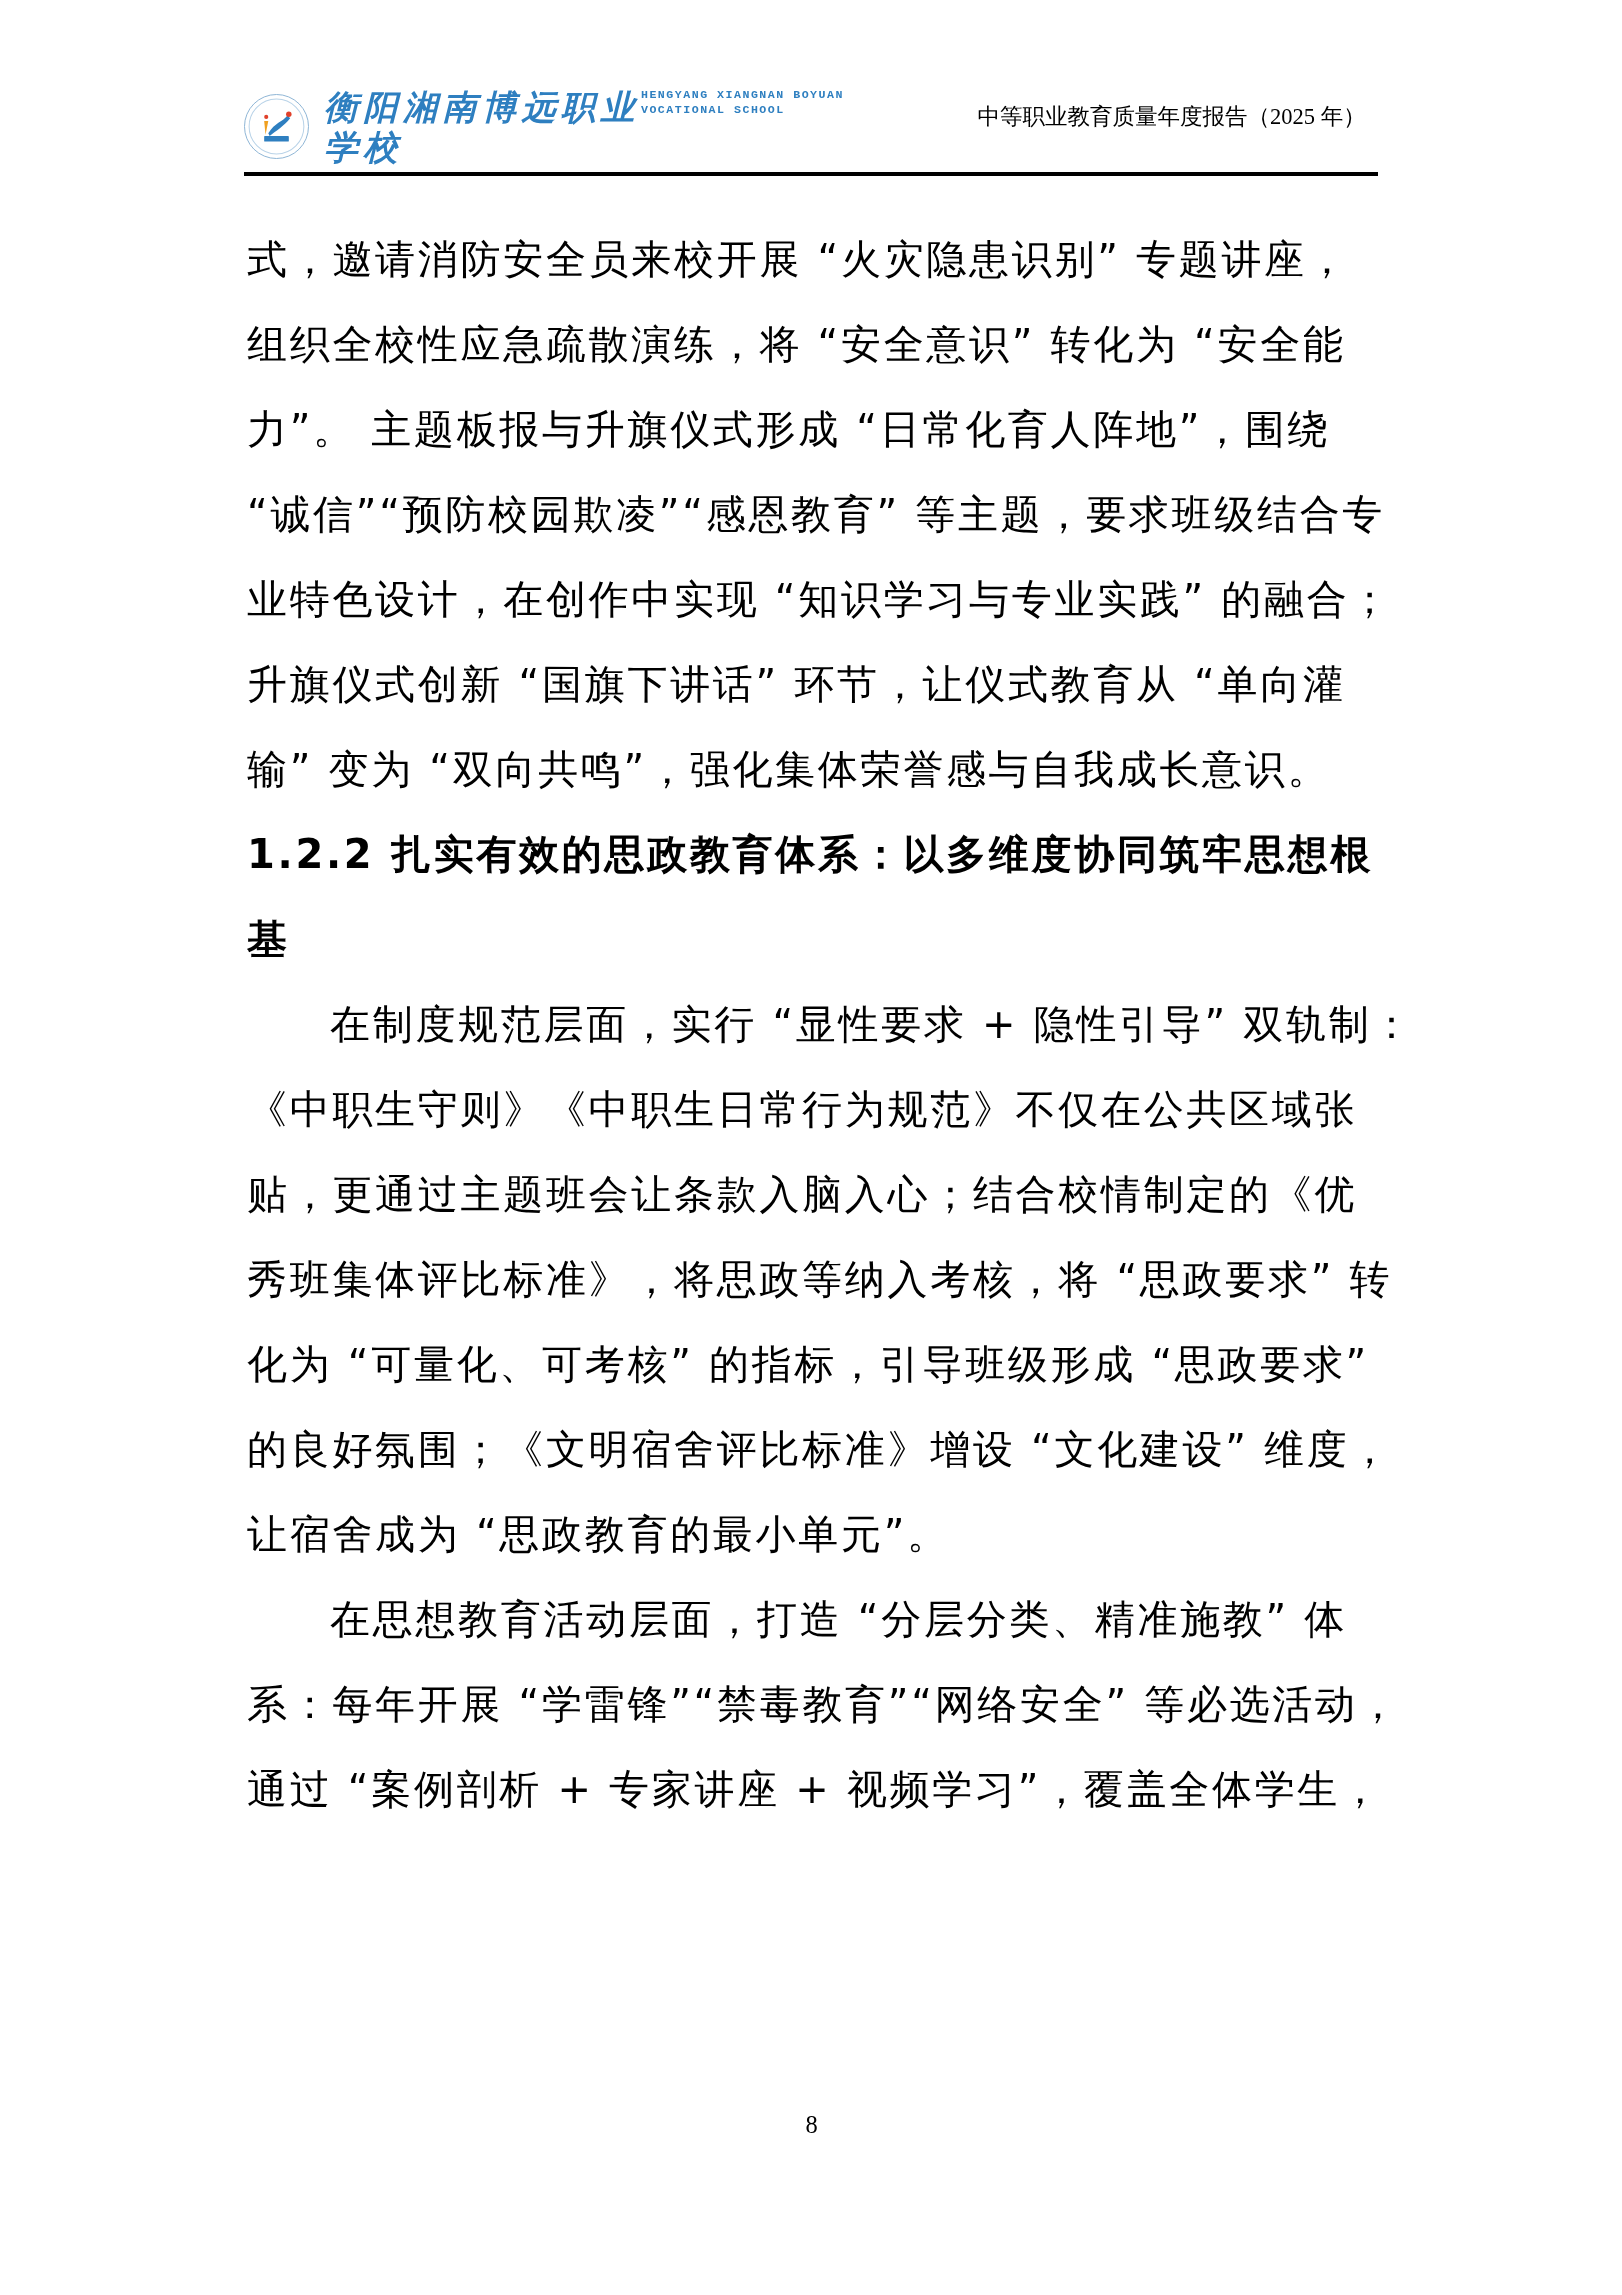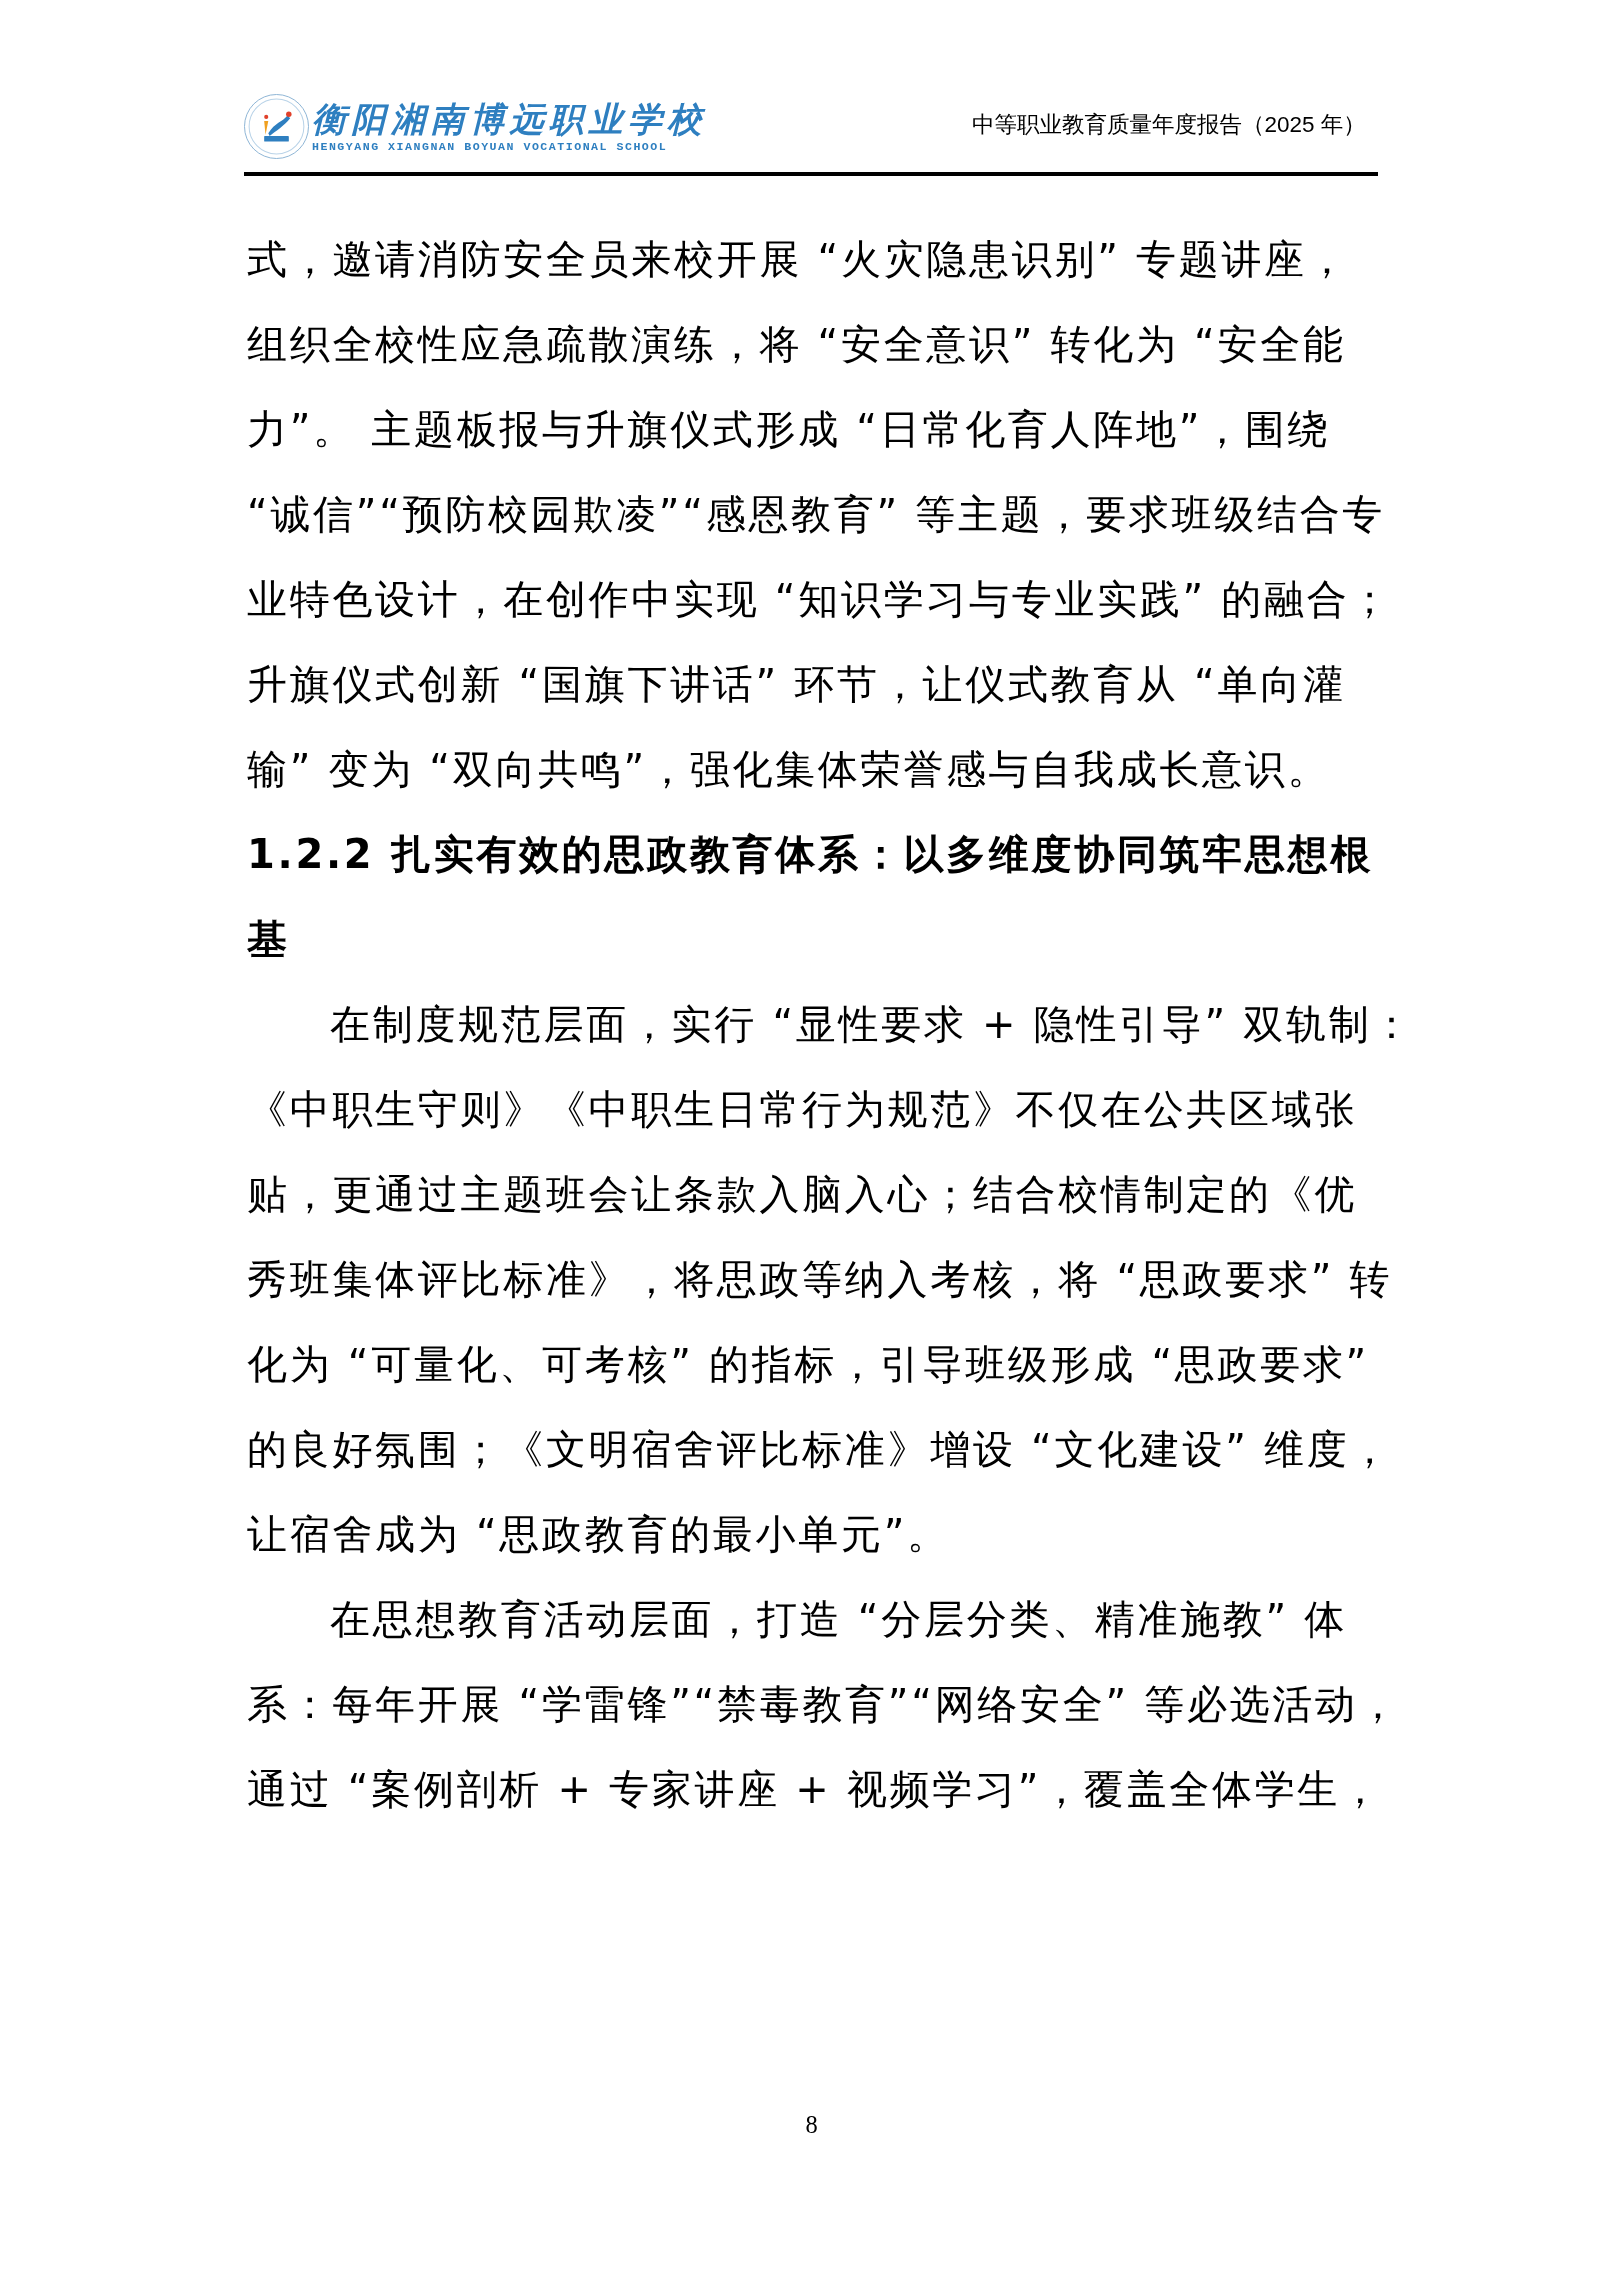--- a/index.html
+++ b/index.html
@@ -9,32 +9,32 @@
     color: #000;
   }
   .header { position: absolute; left: 244px; top: 89px; width: 1134px; height: 89px; }
   .logo-wrap { position: absolute; left: 0; top: 0; width: 682px; height: 75px; display: flex; align-items: center; }
   .logo-badge {
     width: 65px; height: 65px; border-radius: 50%;
     border: 1.4px solid #8fb6d6; box-sizing: border-box; position: relative;
     background: #fff; flex: none;
   }
   .logo-badge svg { position: absolute; left: 0; top: 0; }
-  .logo-text { margin-left: 3px; display: flex; flex-direction: column; }
+  .logo-text { margin-left: 15px; display: flex; flex-direction: row; }
   .logo-cn {
     font-family: "DejaVu Serif", serif; font-size: 34px; color: #2e7fc0;
     letter-spacing: 5.5px; font-style: italic; line-height: 40px; font-weight: bold;
   }
   .logo-en {
     font-family: Liberation Mono, monospace; font-size: 11.6px; color: #2e7fc0;
     letter-spacing: 1.5px; font-weight: bold; line-height: 15px;
   }
   .report-title {
-    position: absolute; right: 12.3px; top: 22px;
-    font-family: Liberation Sans, sans-serif;
+    position: absolute; right: 12.3px; top: 14px;
+    font-family: Liberation Serif, serif;
     font-size: 22.5px; line-height: 27px;
   }
   .header-rule {
     position: absolute; left: 244px; top: 172px; width: 1134px; height: 4.1px; background: #000;
   }
   .content {
     position: absolute; left: 247px; top: 217px; width: 1131px;
     font-family: "DejaVu Sans", "Liberation Sans", sans-serif;
     font-size: 40px; line-height: 85px; letter-spacing: 2.7px;
   }

